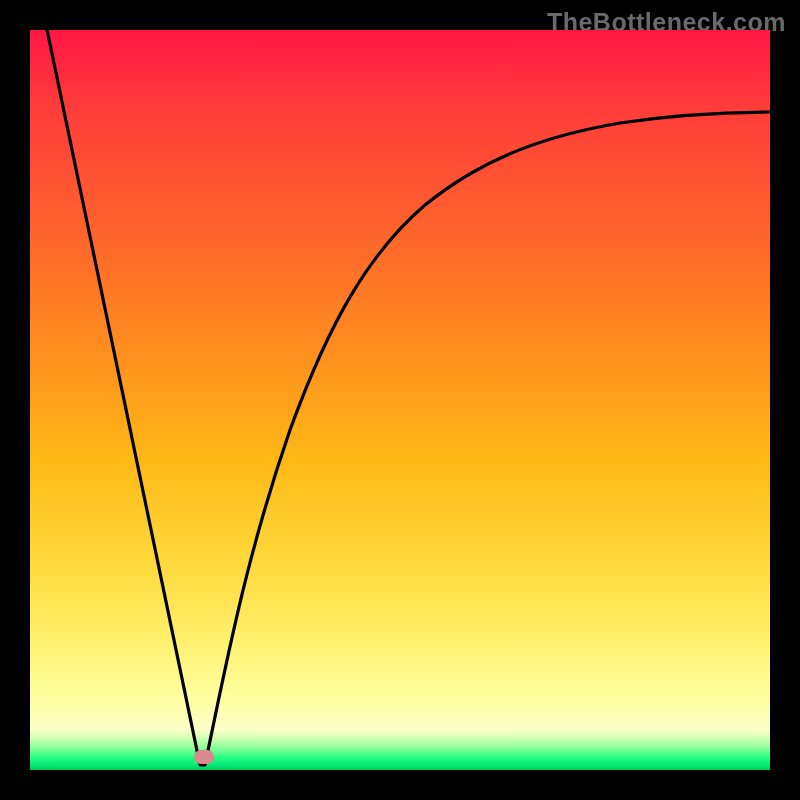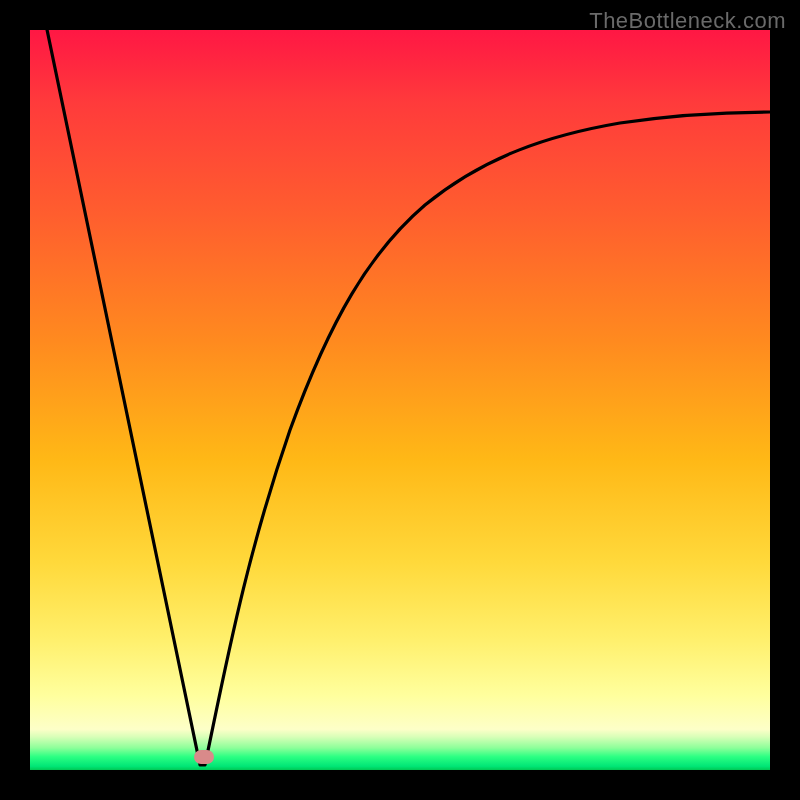--- a/index.html
+++ b/index.html
@@ -48,22 +48,22 @@
   }
   svg.curve {
     position: absolute;
     inset: 0;
   }
   .attribution {
     position: absolute;
     top: 8px;
     right: 14px;
     color: #6a6a6a;
-    font-size: 22px;
-    font-weight: 400;
+    font-size: 25px;
+    font-weight: 700;
     letter-spacing: 0.5px;
     user-select: none;
   }
   .marker {
     position: absolute;
     width: 20px;
     height: 14px;
     background: #d98a8a;
     border-radius: 7px;
     transform: translate(-50%, -50%);

